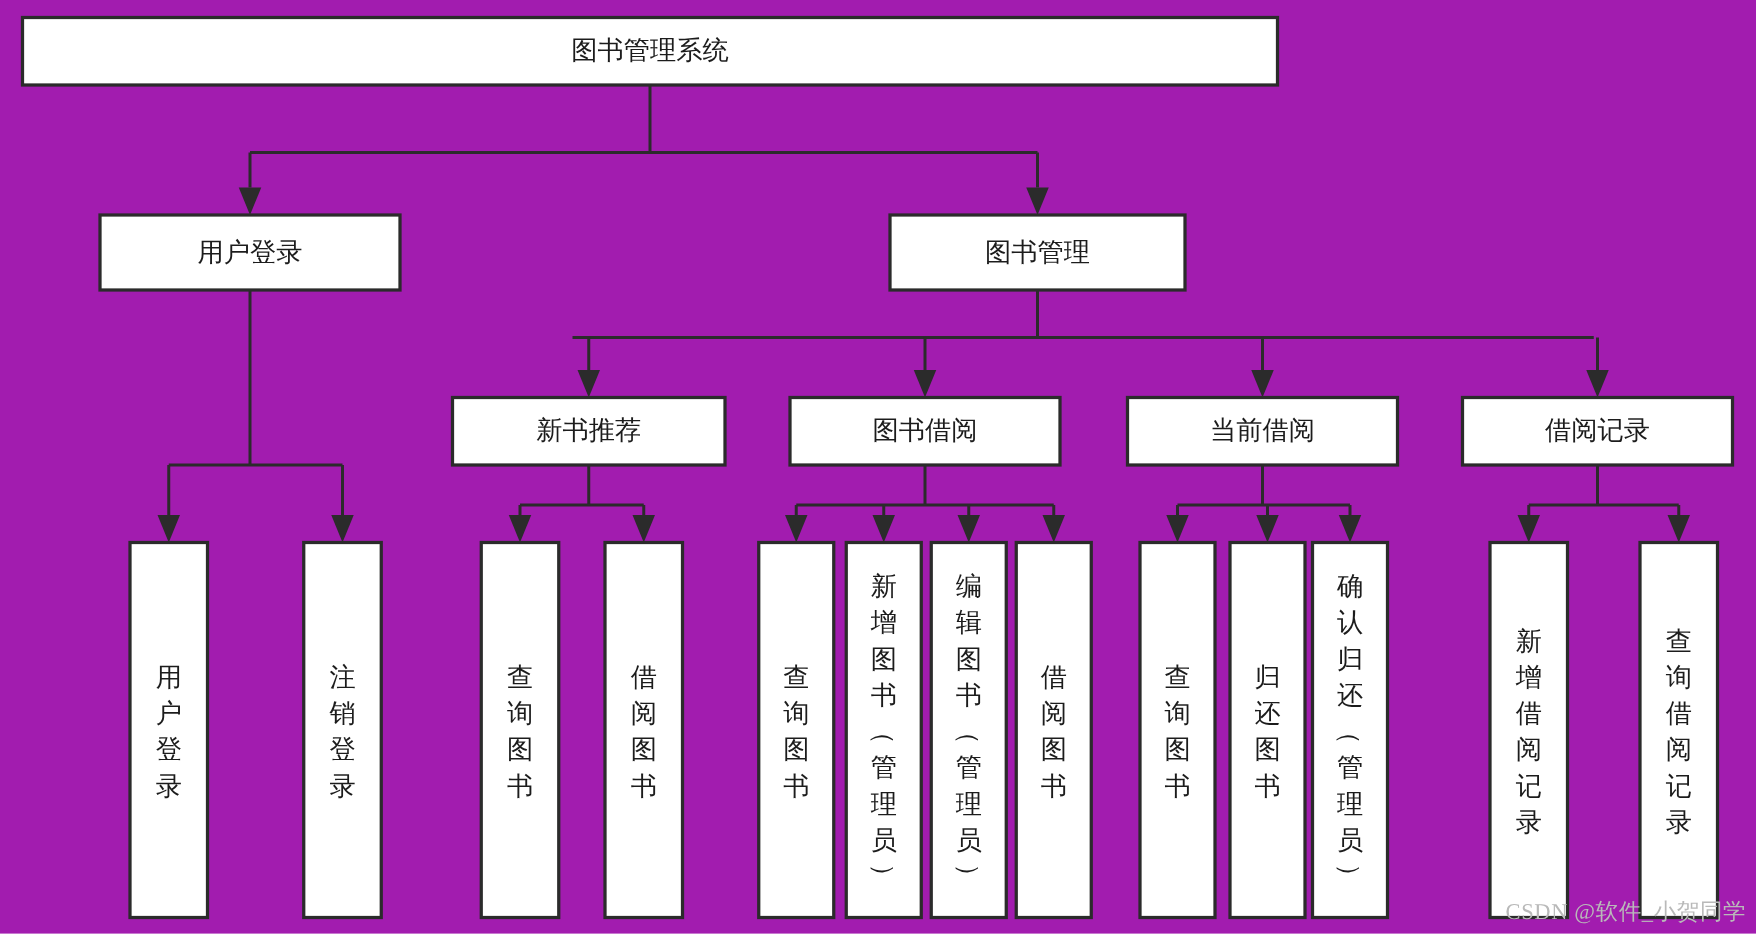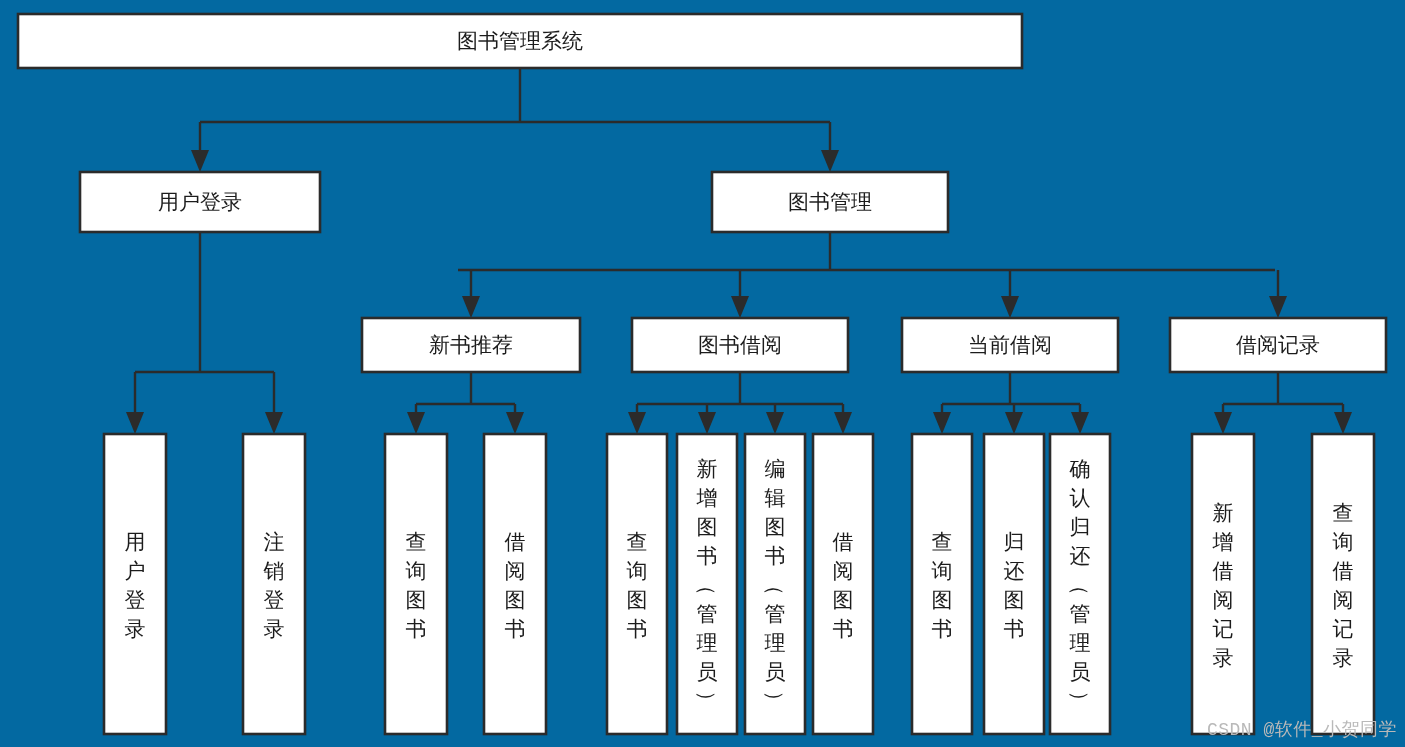--- a/index.html
+++ b/index.html
@@ -7,21 +7,21 @@
     padding: 0;
     background: #ffffff;
   }
   body {
     font-family: "Liberation Sans", "DejaVu Sans", sans-serif;
   }
   #stage {
     position: relative;
     width: 1405px;
     height: 747px;
-    background: #0369a1;
+    background: #a21caf;
     overflow: hidden;
   }
   svg#diagram {
     position: absolute;
     left: 0;
     top: 0;
     width: 1405px;
     height: 747px;
     display: block;
   }
@@ -54,21 +54,21 @@
   .node-label-v-char {
     font-family: "Liberation Sans", "DejaVu Sans", sans-serif;
     font-size: 21px;
     fill: #1c1c1c;
     text-anchor: middle;
   }
   .watermark {
     position: absolute;
     right: 8px;
     bottom: 6px;
-    font-family: Liberation Mono, monospace;
+    font-family: Liberation Serif, serif;
     font-size: 18px;
     color: #b9b9b9;
     white-space: nowrap;
     letter-spacing: 0.5px;
     pointer-events: none;
   }
 </style>
 </head>
 <body>
 

